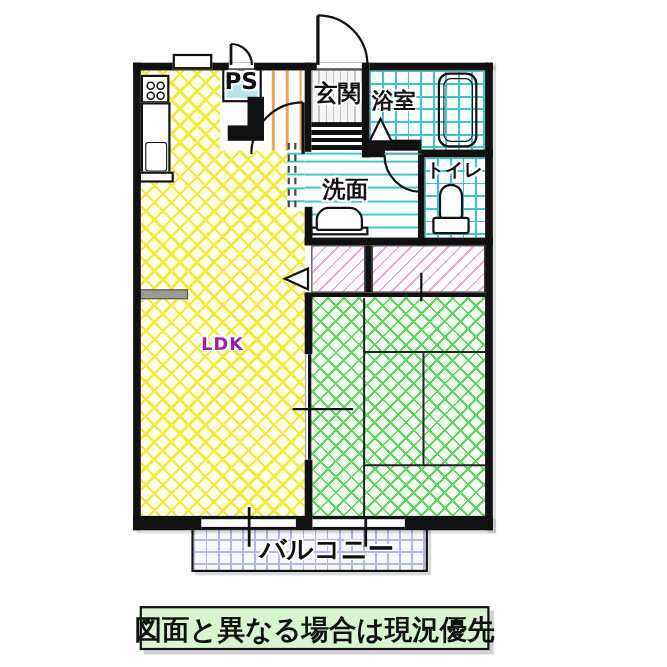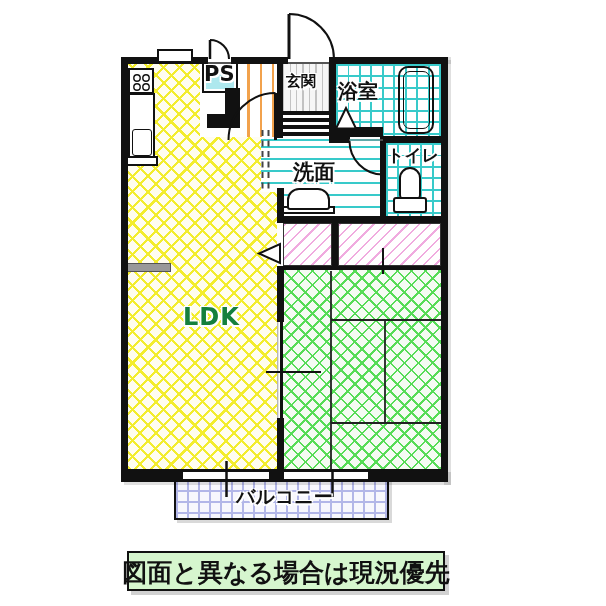--- a/index.html
+++ b/index.html
@@ -151,24 +151,24 @@
 
     <path d="M383 248 V274" stroke="#111" stroke-width="2" fill="none"></path>
 
     <path d="M266 372 H321" stroke="#111" stroke-width="2" fill="none"></path>
 
     <path d="M226.5 461 V497" stroke="#111" stroke-width="2.5" fill="none"></path>
     <path d="M332.5 470 V497" stroke="#111" stroke-width="2.5" fill="none"></path>
   </svg>
 
   <div class="lbl" style="left:204px;top:63px;font-size:21px;">PS</div>
-  <div class="lbl" style="left:286px;top:74px;font-size:15px;">玄関</div>
+  <div class="lbl" style="left:286px;top:74px;font-size:21px;">玄関</div>
   <div class="lbl" style="left:338px;top:81px;font-size:20px;">浴室</div>
   <div class="lbl" style="left:387px;top:148px;font-size:17px;font-family:Liberation Mono, monospace;">トイレ</div>
   <div class="lbl" style="left:293px;top:161px;font-size:21px;">洗面</div>
-  <div class="lbl" style="left:183px;top:305px;font-size:24px;letter-spacing:1px;color:#15803d;">LDK</div>
-  <div class="lbl" style="left:236px;top:487px;font-size:19px;">バルコニー</div>
+  <div class="lbl" style="left:183px;top:305px;font-size:16px;letter-spacing:1px;color:#a21caf;">LDK</div>
+  <div class="lbl" style="left:236px;top:487px;font-size:24px;">バルコニー</div>
 
   <div id="note-box">
     <span class="txt">図面と異なる場合は現況優先</span>
   </div>
 
 </div>
 
 </body></html>

